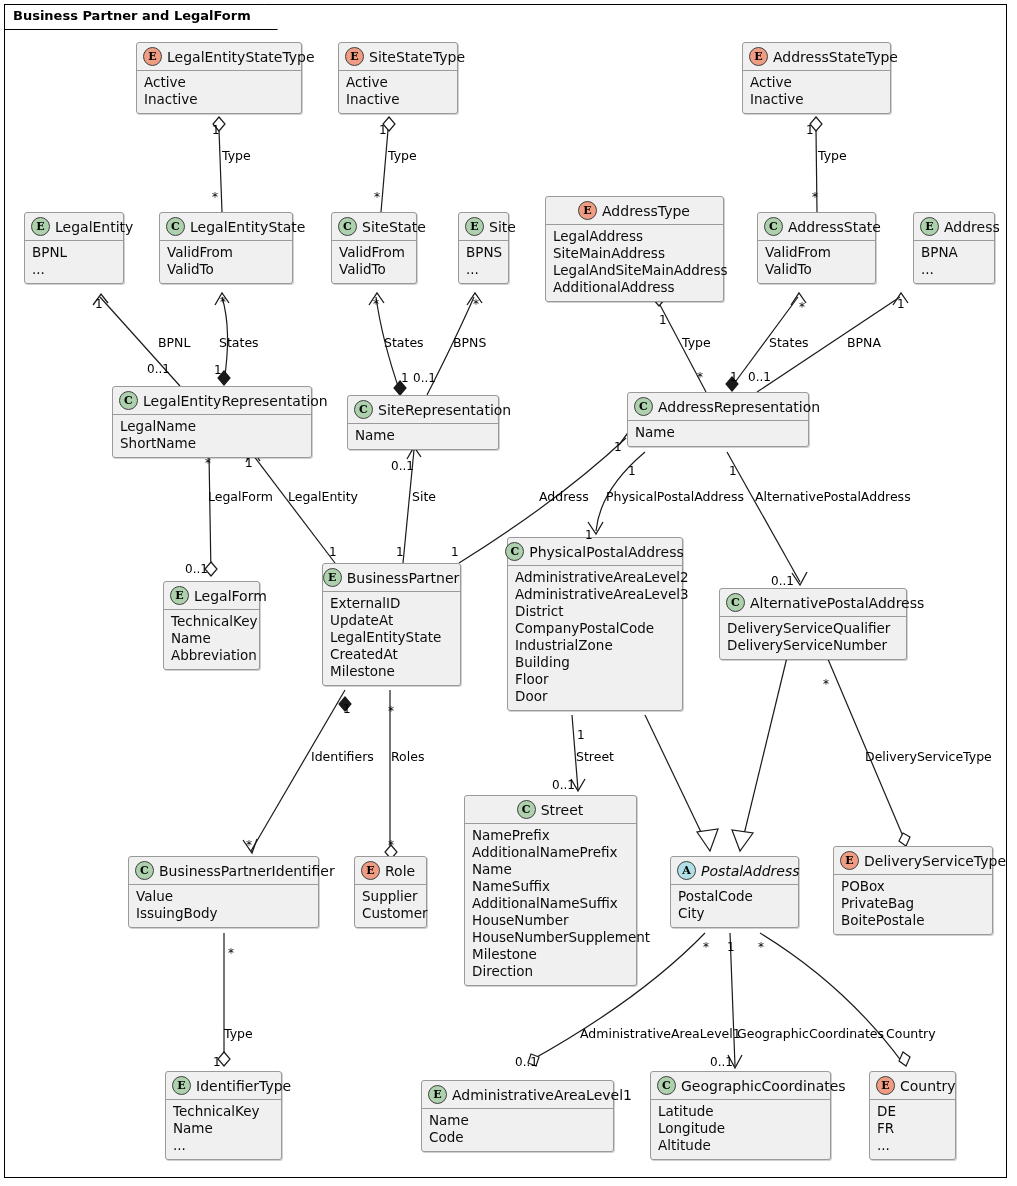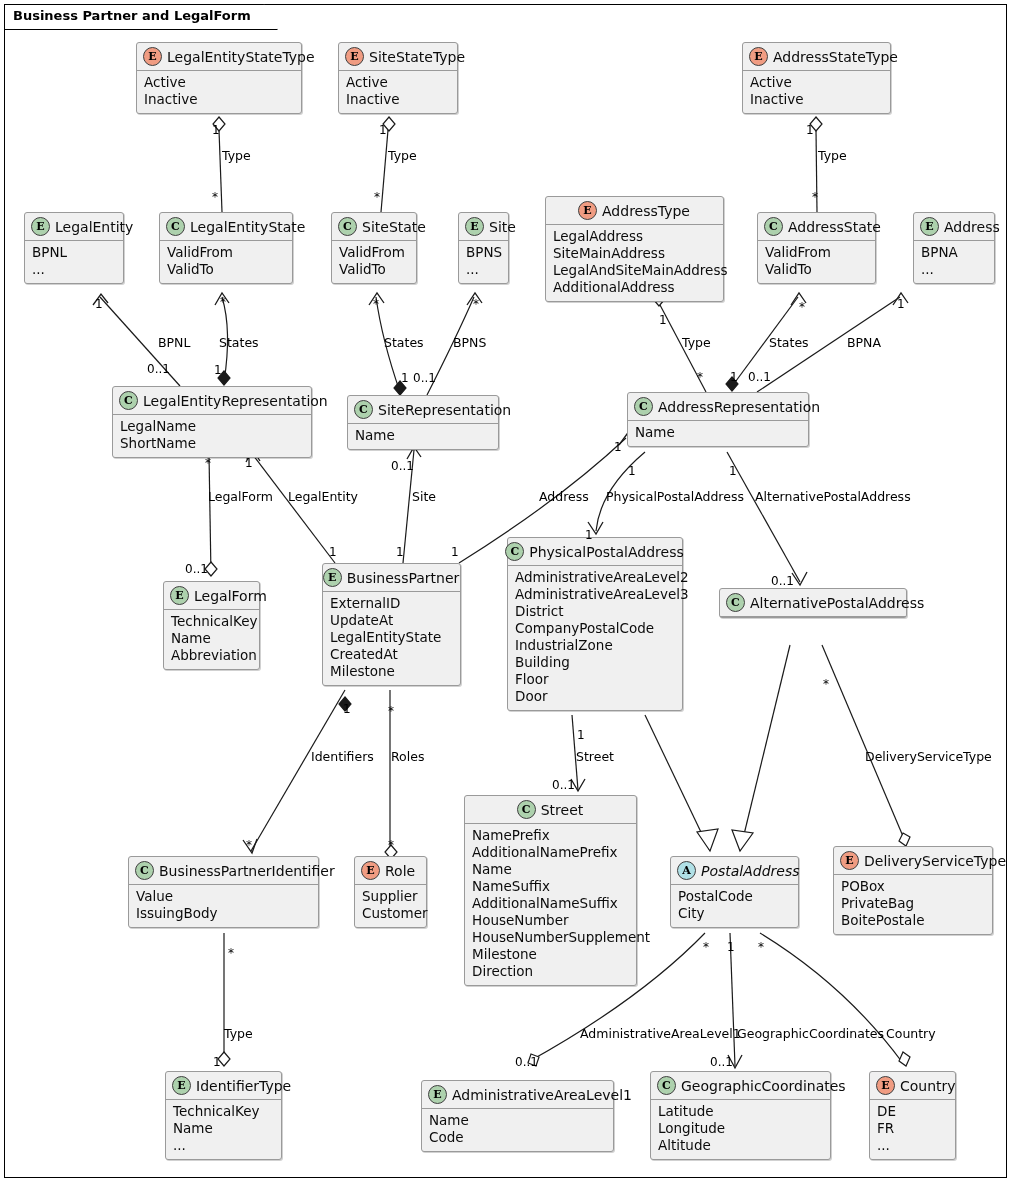--- a/index.html
+++ b/index.html
@@ -311,20 +311,24 @@
           <div>IndustrialZone</div>
           <div>Building</div>
           <div>Floor</div>
           <div>Door</div>
         </div>
       </div>
       <div class="cls" style="left: 719px; top: 588px; width: 188px;">
         <div class="cls-head lead">
           <span class="badge c">C</span>
           <span>AlternativePostalAddress</span>
+        </div>
+        <div class="cls-body">
+          <div>DeliveryServiceQualifier</div>
+          <div>DeliveryServiceNumber</div>
         </div>
       </div>
       <div class="cls" style="left: 128px; top: 856px; width: 191px;">
         <div class="cls-head lead">
           <span class="badge c">C</span>
           <span>BusinessPartnerIdentifier</span>
         </div>
         <div class="cls-body">
           <div>Value</div>
           <div>IssuingBody</div>

